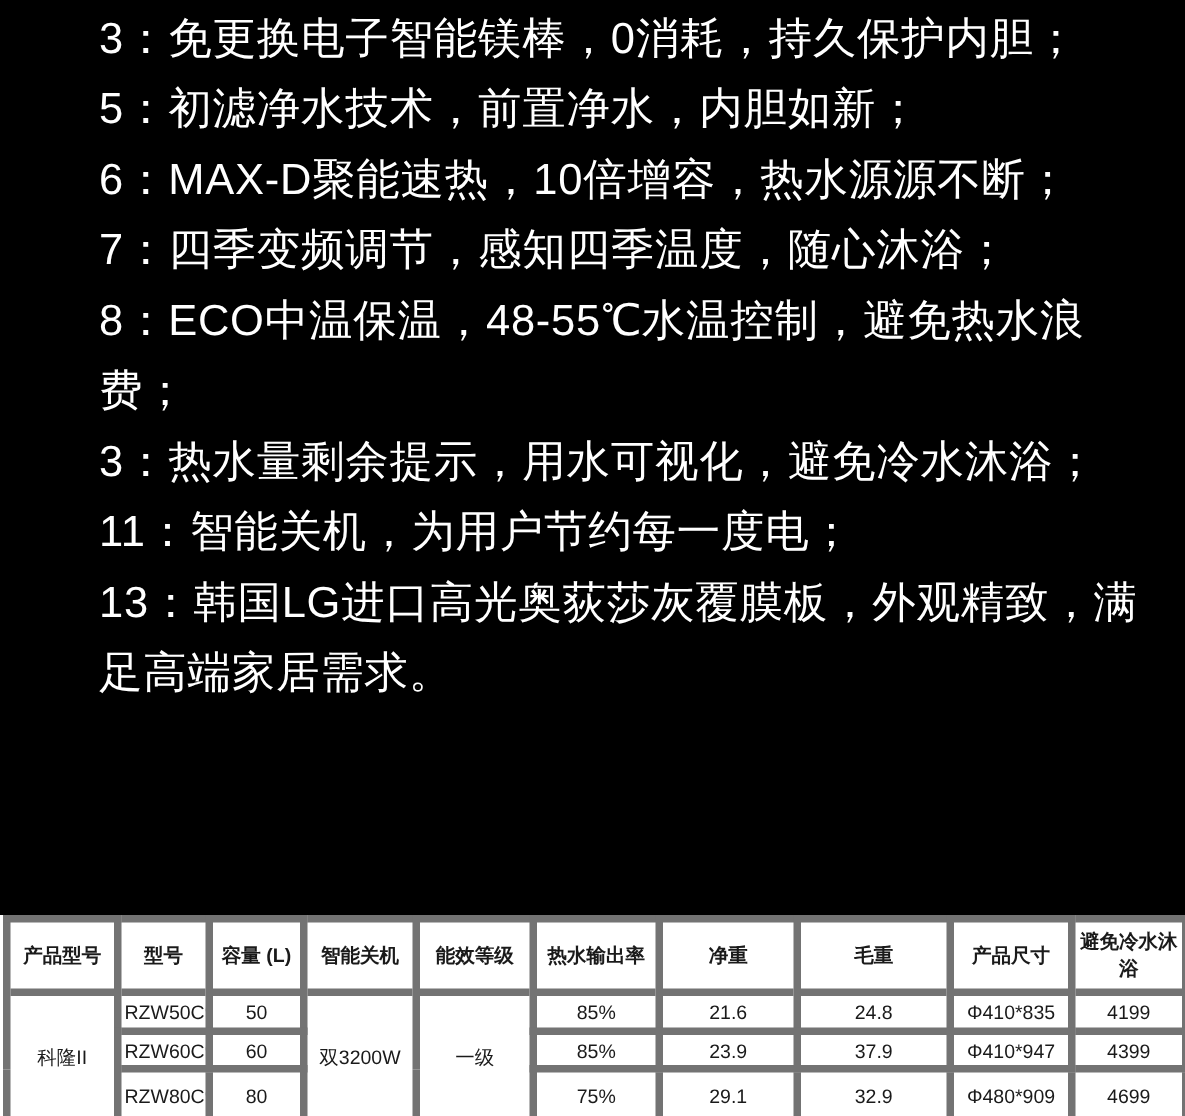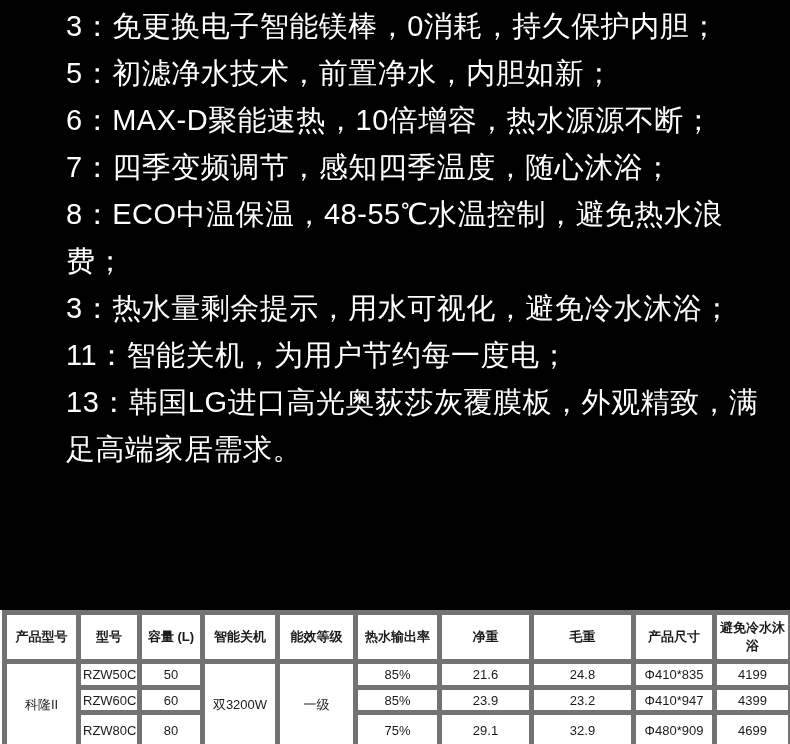--- a/index.html
+++ b/index.html
@@ -126,21 +126,21 @@
         <td>21.6</td>
         <td>24.8</td>
         <td>Φ410*835</td>
         <td>4199</td>
       </tr>
       <tr>
         <td>RZW60C9P</td>
         <td>60</td>
         <td>85%</td>
         <td>23.9</td>
-        <td>23.2</td>
+        <td>37.9</td>
         <td>Φ410*947</td>
         <td>4399</td>
       </tr>
       <tr>
         <td>RZW80C9P</td>
         <td>80</td>
         <td>75%</td>
         <td>29.1</td>
         <td>32.9</td>
         <td>Φ480*909</td>

